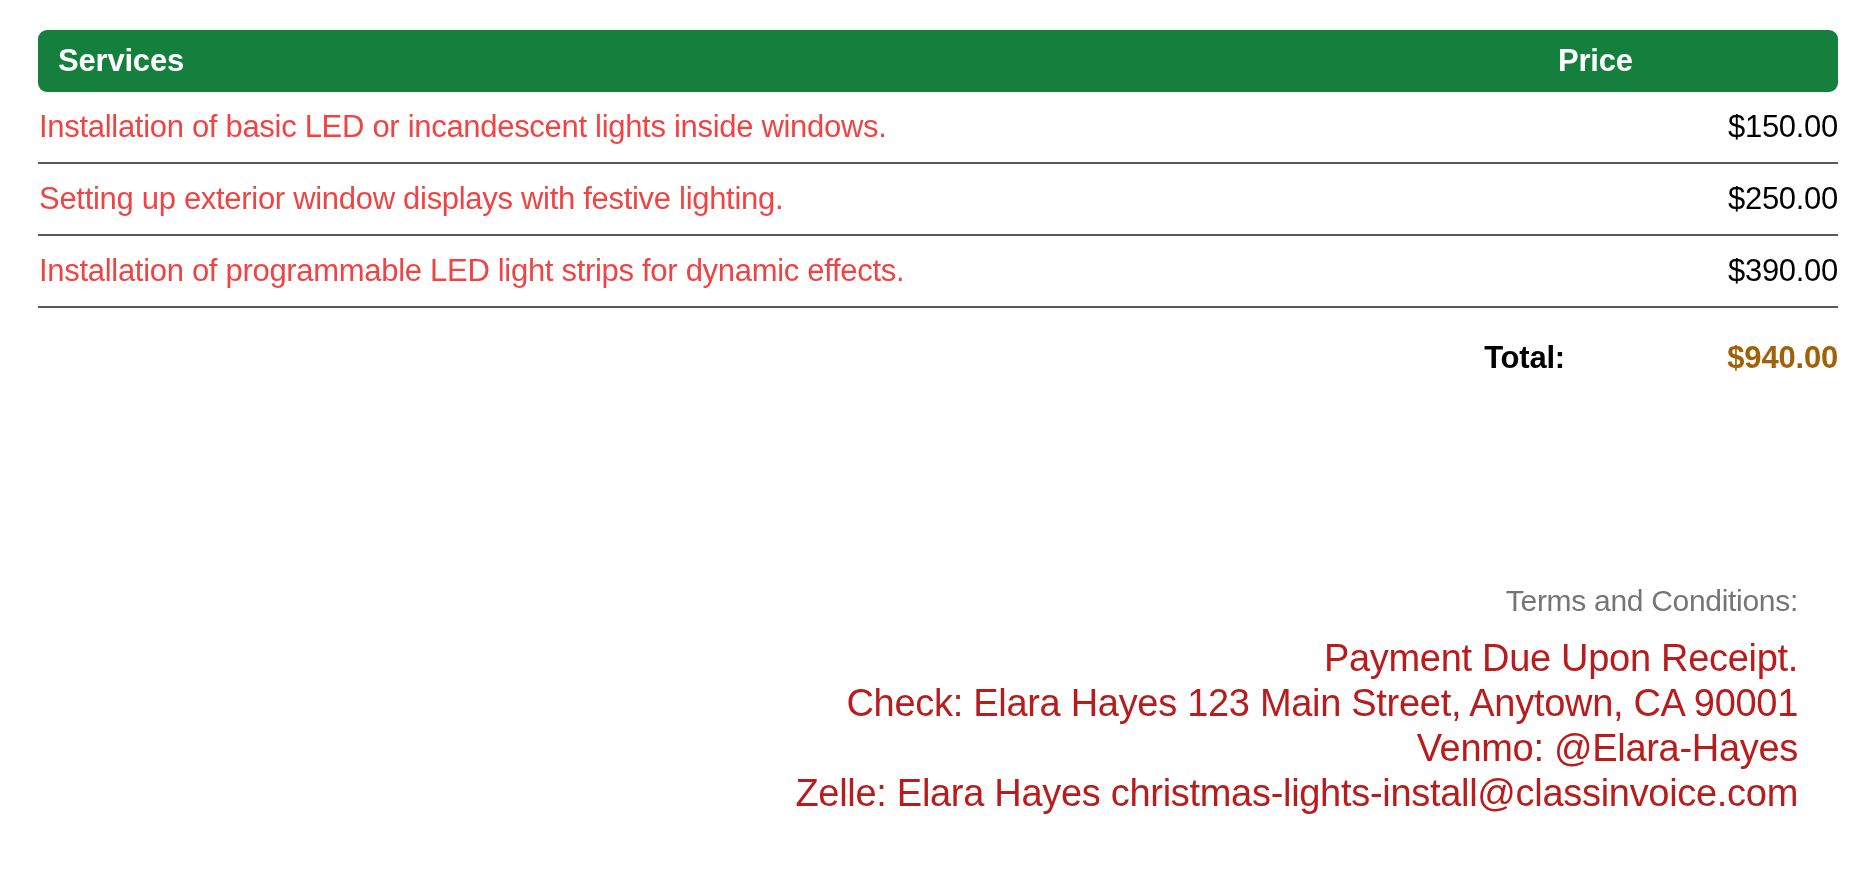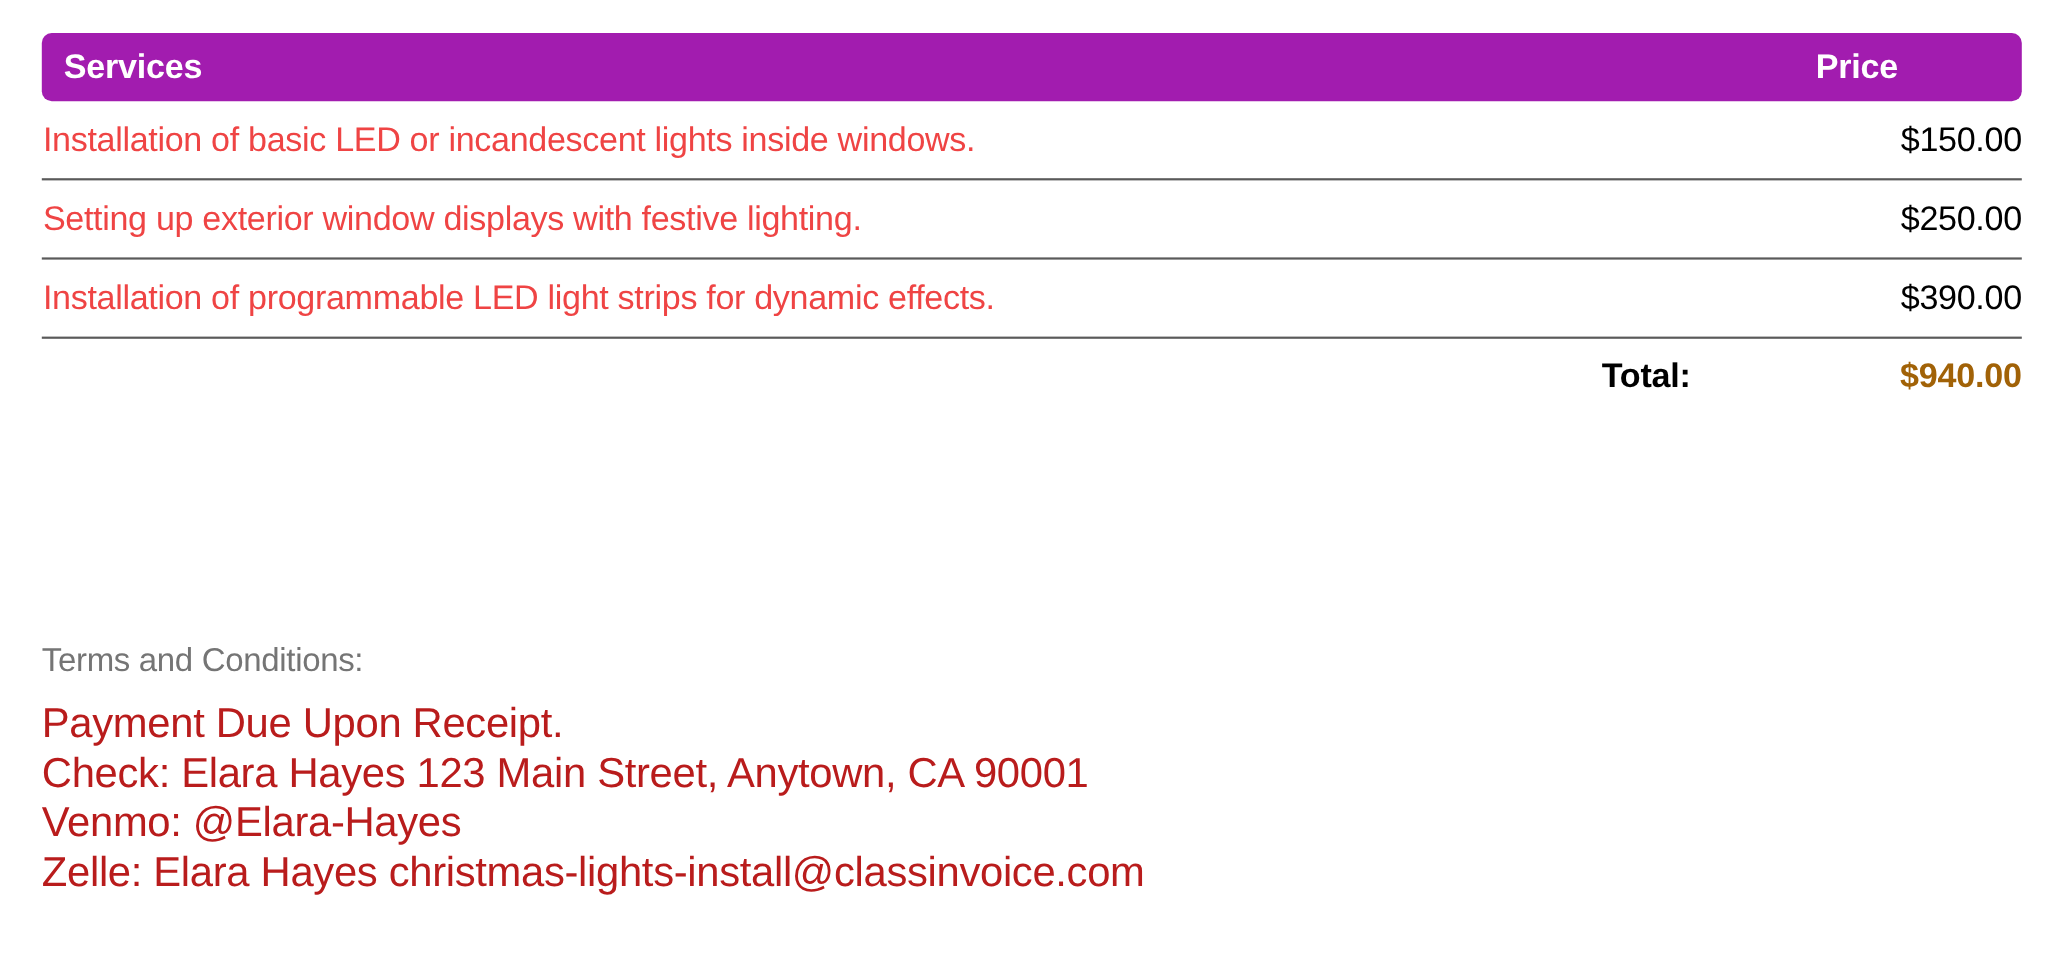--- a/index.html
+++ b/index.html
@@ -26,41 +26,41 @@
     position: absolute;
     left: 38px;
     top: 30px;
     width: 1800px;
   }
 
   
   .table-header {
     display: flex;
     align-items: center;
-    background: #a21caf;
+    background: #15803d;
     border-radius: 9px;
     height: 62px;
     box-sizing: border-box;
     padding: 0 20px 0 20px;
   }
   .table-header .col-service {
     flex: 1 1 auto;
     color: #ffffff;
     font-size: 31px;
     font-weight: bold;
     letter-spacing: -0.2px;
     text-align: left;
   }
   .table-header .col-price {
     flex: 0 0 260px;
     color: #ffffff;
     font-size: 31px;
     font-weight: bold;
     letter-spacing: -0.2px;
-    text-align: center;
+    text-align: left;
   }
 
   
   .table-row {
     display: flex;
     align-items: center;
     height: 72px;
     border-bottom: 2px solid #5a5a5a;
     box-sizing: border-box;
   }
@@ -76,24 +76,23 @@
     flex: 0 0 260px;
     font-size: 31px;
     color: #000000;
     letter-spacing: -0.3px;
     text-align: right;
   }
 
   
   .table-total {
     display: flex;
-    align-items: center;
+    align-items: flex-end;
     height: 68px;
     box-sizing: border-box;
-    gap: 28px;
   }
   .table-total .total-spacer {
     flex: 1 1 auto;
   }
   .table-total .total-label {
     flex: 0 0 auto;
     font-size: 31px;
     font-weight: bold;
     color: #000000;
     letter-spacing: -0.2px;
@@ -108,20 +107,21 @@
     letter-spacing: -0.2px;
     text-align: right;
   }
 
   
   .terms {
     position: absolute;
     left: 38px;
     top: 584px;
     width: 1760px;
+    text-align: right;
   }
   .terms-heading {
     font-size: 30px;
     color: #757575;
     letter-spacing: -0.3px;
     margin-bottom: 18px;
   }
   .terms-line {
     font-size: 38px;
     color: #b91c1c;

